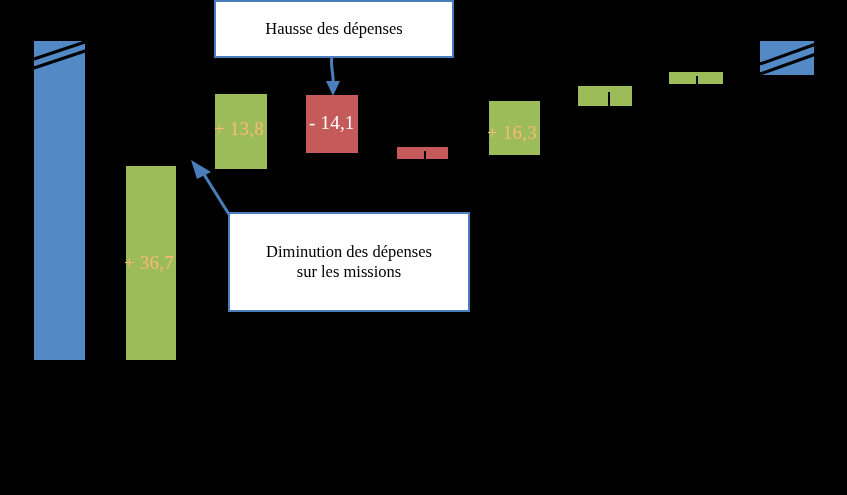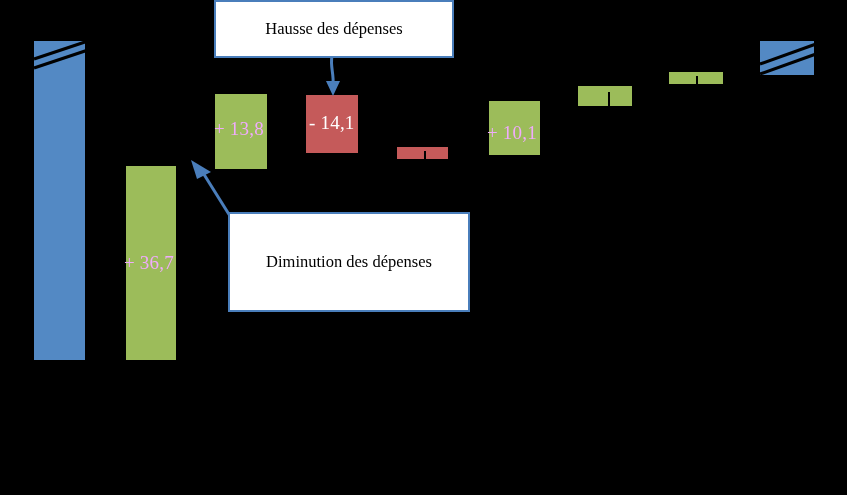--- a/index.html
+++ b/index.html
@@ -40,21 +40,21 @@
   }
 
   
   .vlabel {
     position: absolute;
     white-space: nowrap;
     font-size: 19px;
     line-height: 1;
     letter-spacing: .2px;
   }
-  .vlabel.dark  { color: #f0abfc; }
+  .vlabel.dark  { color: #fdba74; }
   .vlabel.light { color: #ffffff; }
 
   
   .callout {
     position: absolute;
     box-sizing: border-box;
     background: #ffffff;
     border: 2px solid #4a7ebb;
     color: #000000;
     text-align: center;
@@ -108,34 +108,35 @@
     <line x1="3" y1="36" x2="59" y2="16" stroke="#000000" stroke-width="3"></line>
     <line x1="3" y1="26" x2="59" y2="6" stroke="#000000" stroke-width="3"></line>
   </svg>
 
   <div class="vlabel dark" style="left:124px; top:253px;">+ 36,7</div>
 
   <div class="vlabel dark" style="left:214px; top:119px;">+ 13,8</div>
 
   <div class="vlabel light" style="left:309px; top:113px;">- 14,1</div>
 
-  <div class="vlabel dark" style="left:487px; top:123px;">+ 10,1</div>
+  <div class="vlabel dark" style="left:487px; top:123px;">+ 16,3</div>
 
   <svg class="arrow-svg" style="left:300px; top:56px;" width="70" height="45" viewBox="0 0 70 45">
     <path d="M 32 0 C 30 10, 34 18, 33 28" stroke="#4a7ebb" stroke-width="3" fill="none"></path>
     <path d="M 26 25 L 40 25 L 33 40 Z" fill="#4a7ebb"></path>
   </svg>
 
   <svg class="arrow-svg" style="left:186px; top:154px;" width="70" height="86" viewBox="0 0 70 86">
     <line x1="14" y1="14" x2="54" y2="78" stroke="#4a7ebb" stroke-width="3"></line>
     <path d="M 5 6 L 25 18 L 11 25 Z" fill="#4a7ebb"></path>
     <path d="M 62 84 L 44 74 L 54 66 Z" fill="#4a7ebb"></path>
   </svg>
 
   <div class="callout" style="left:214px; top:0px; width:240px; height:58px;">
     <span class="ln">Hausse des dépenses</span>
   </div>
 
   <div class="callout" style="left:228px; top:212px; width:242px; height:100px;">
     <span class="ln">Diminution des dépenses</span>
+    <span class="ln">sur les missions</span>
   </div>
 
 </div>
 
 </body></html>

